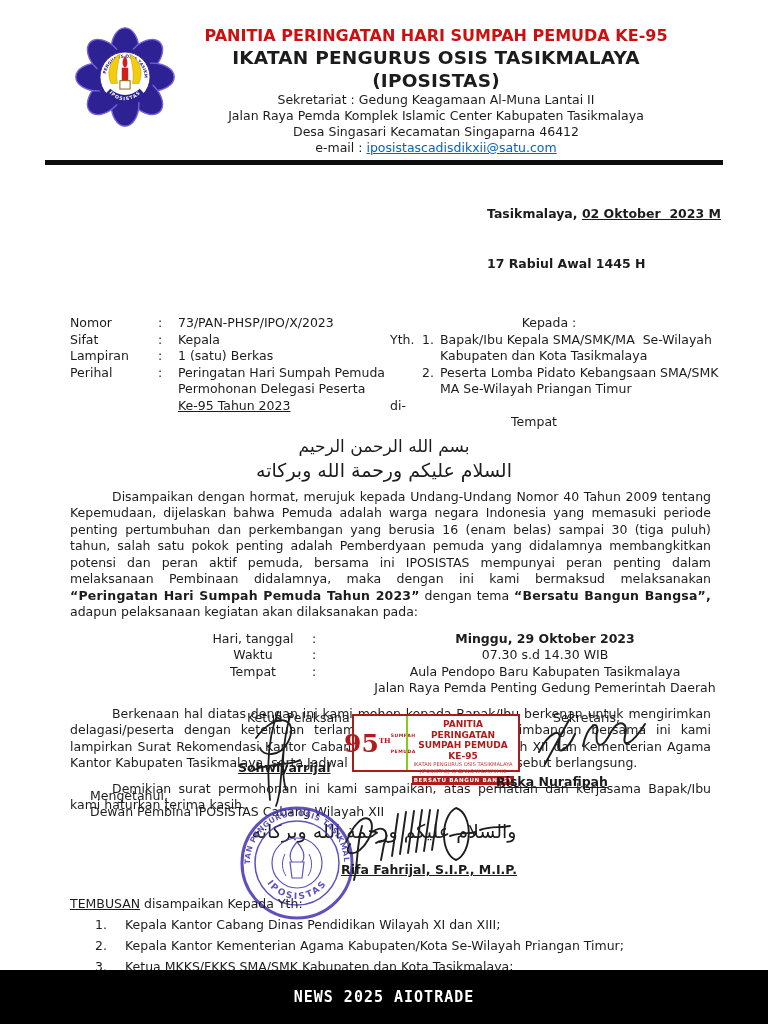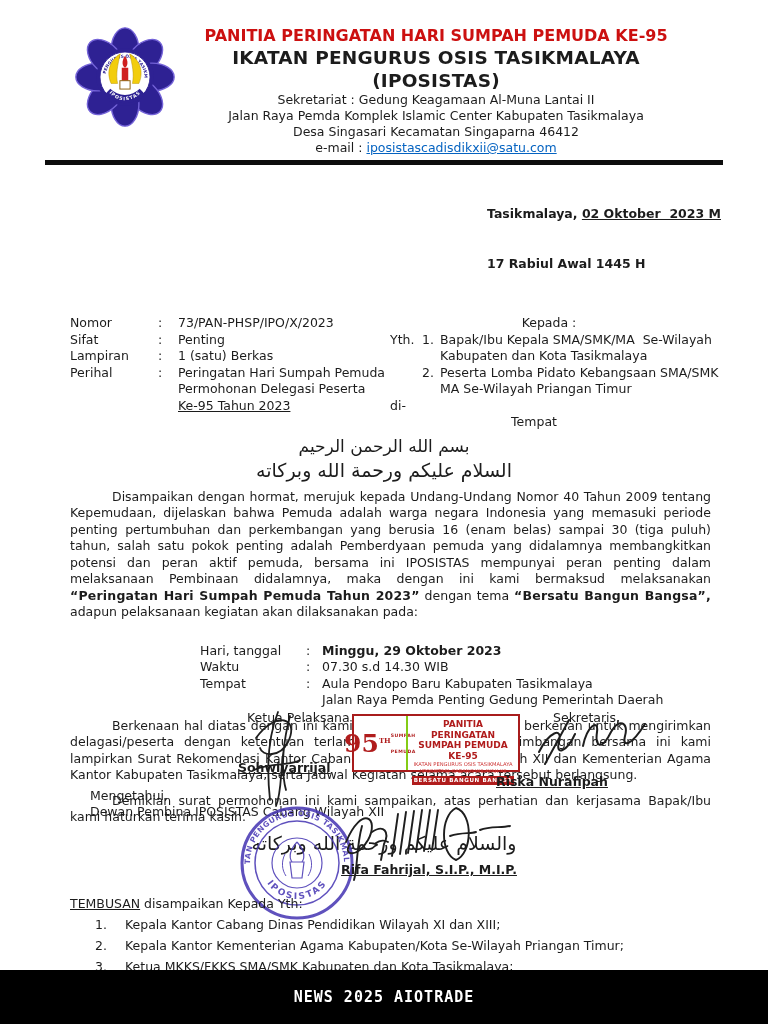--- a/index.html
+++ b/index.html
@@ -39,21 +39,21 @@
   .di { margin-top:0px; }
   .tempat { text-align:center; padding-right:50px; }
   
   .arabic { text-align:center; direction:rtl; }
   .bismillah { font-size:17px; line-height:22px; margin-top:4px; }
   .salam { font-size:19px; line-height:26px; }
   .salam-close { font-size:19px; line-height:26px; margin-top:4px; }
   
   .para { margin:6px 57px 0 70px; text-align:justify; text-indent:42px; }
   .para b { letter-spacing:.2px; }
-  .event { margin:22px 0 0 200px; }
+  .event { margin:10px 0 0 200px;text-align:center; }
   .erow { display:flex; }
   .el { width:106px; flex:none; }
   .ec { width:16px; flex:none; }
   .ev { flex:1; }
   .bold { font-weight:bold; }
   
   .sig-section { position:absolute; left:0; right:0; top:702px; height:186px; }
   .sig-title-l { position:absolute; left:247px; top:8px; }
   .sig-title-r { position:absolute; left:553px; top:8px; }
   .sname { font-weight:bold; text-decoration:underline; position:absolute; }
@@ -150,21 +150,21 @@
   <div class="meta-wrap">
     <div class="meta-left">
       <div class="mrow">
         <div class="ml">Nomor</div>
         <div class="mc">:</div>
         <div class="mv">73/PAN-PHSP/IPO/X/2023</div>
       </div>
       <div class="mrow">
         <div class="ml">Sifat</div>
         <div class="mc">:</div>
-        <div class="mv">Penting</div>
+        <div class="mv">Kepala</div>
       </div>
       <div class="mrow">
         <div class="ml">Lampiran</div>
         <div class="mc">:</div>
         <div class="mv">1 (satu) Berkas</div>
       </div>
       <div class="mrow">
         <div class="ml">Perihal</div>
         <div class="mc">:</div>
         <div class="mv">

